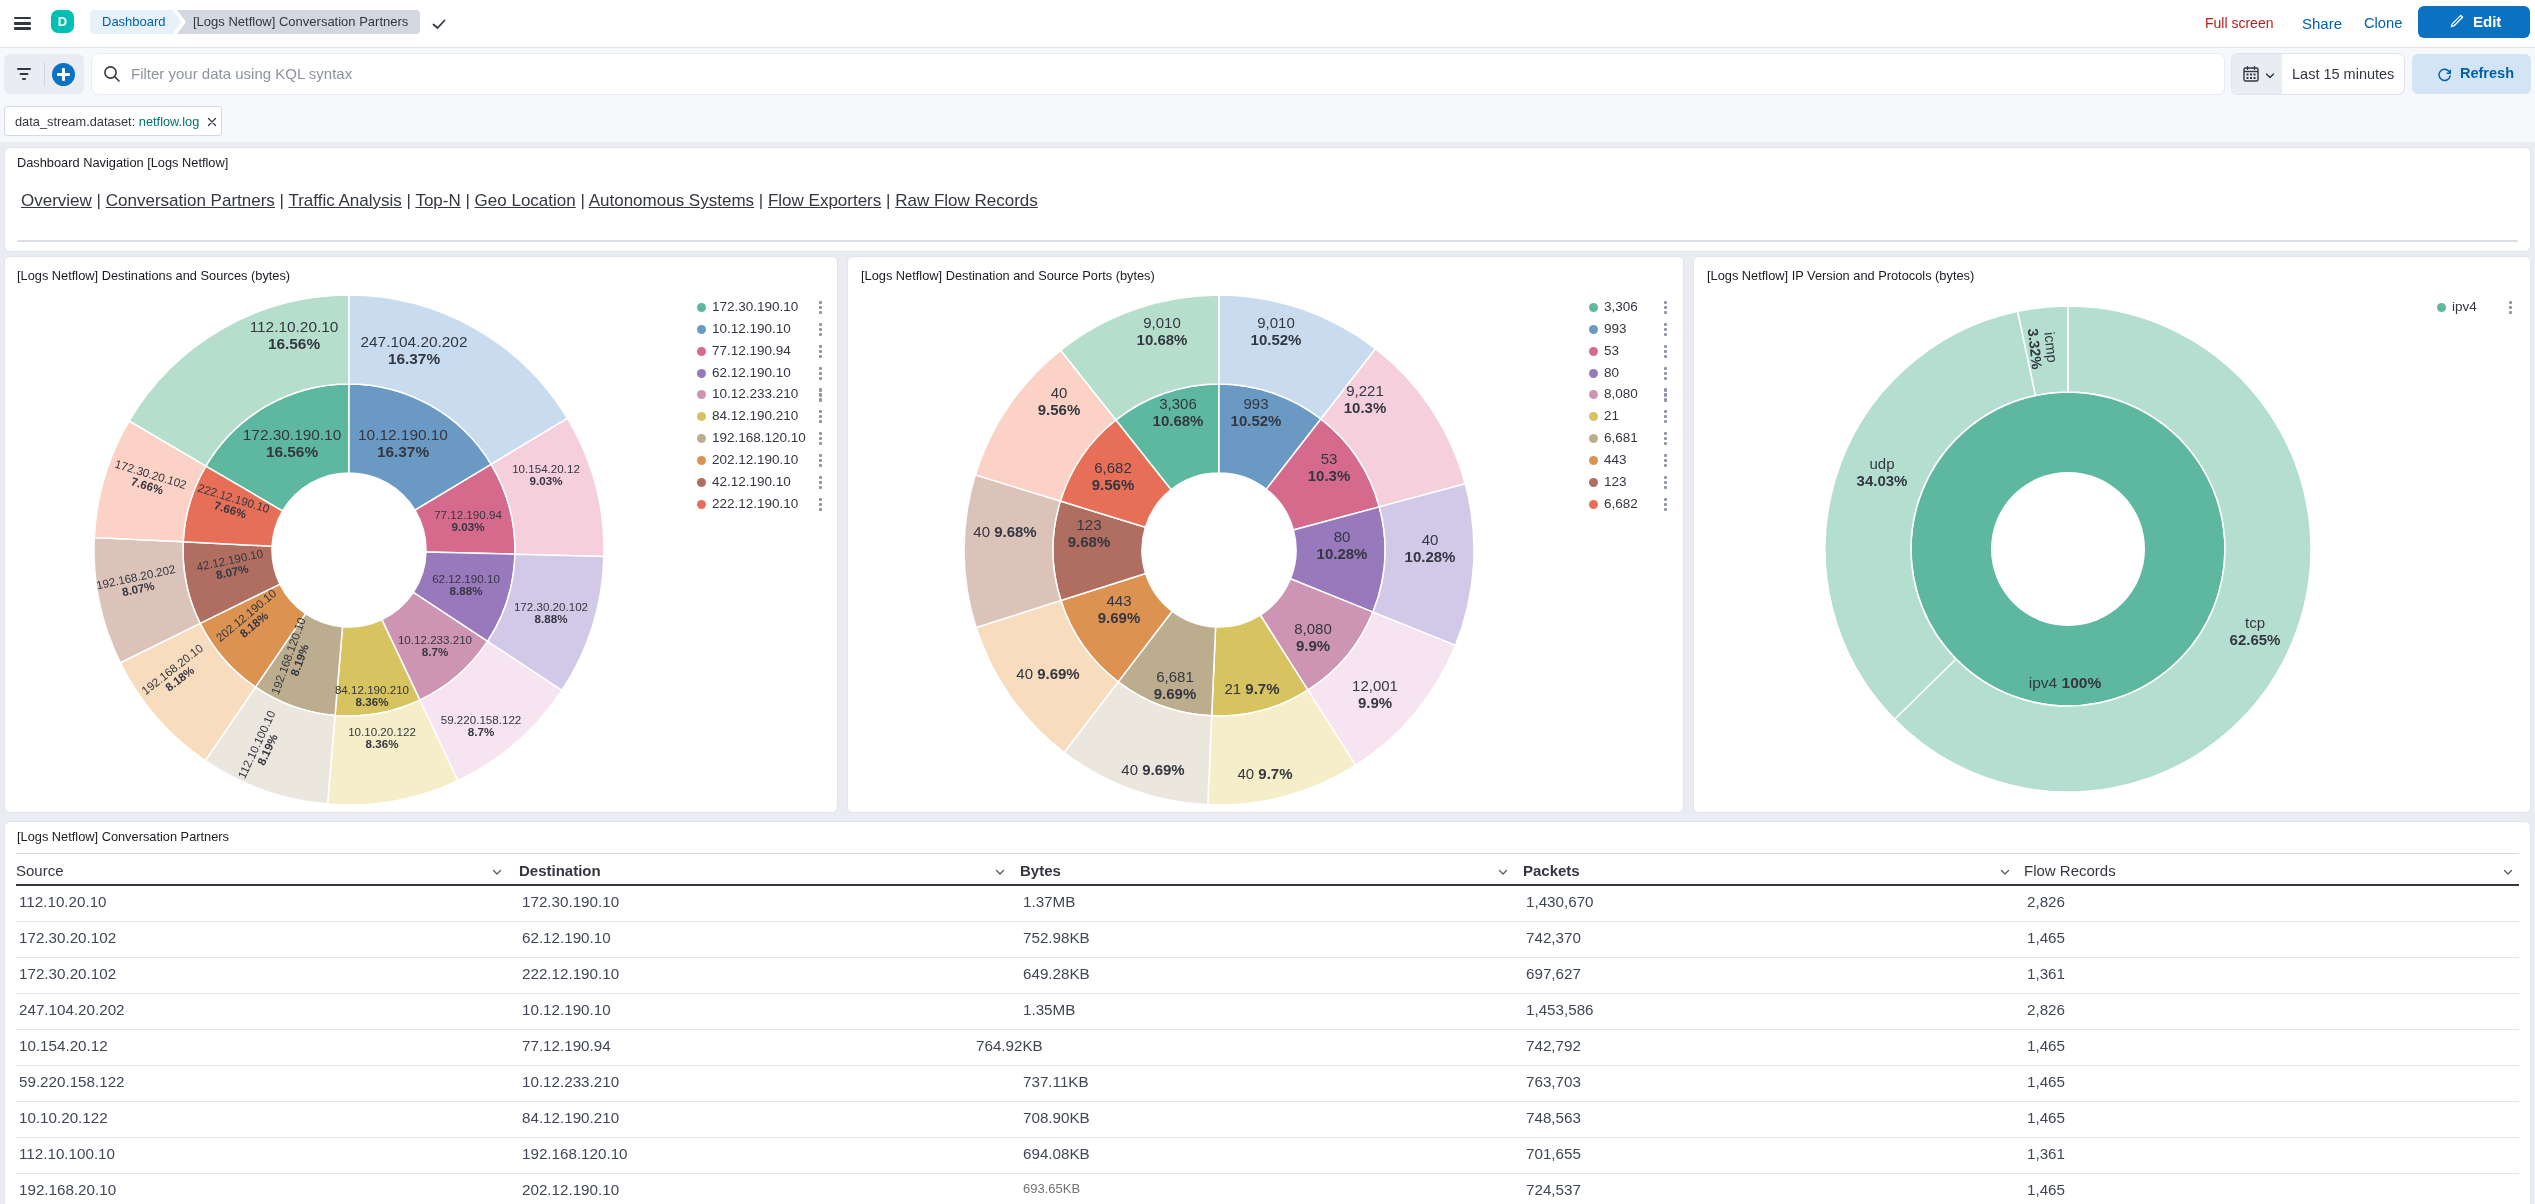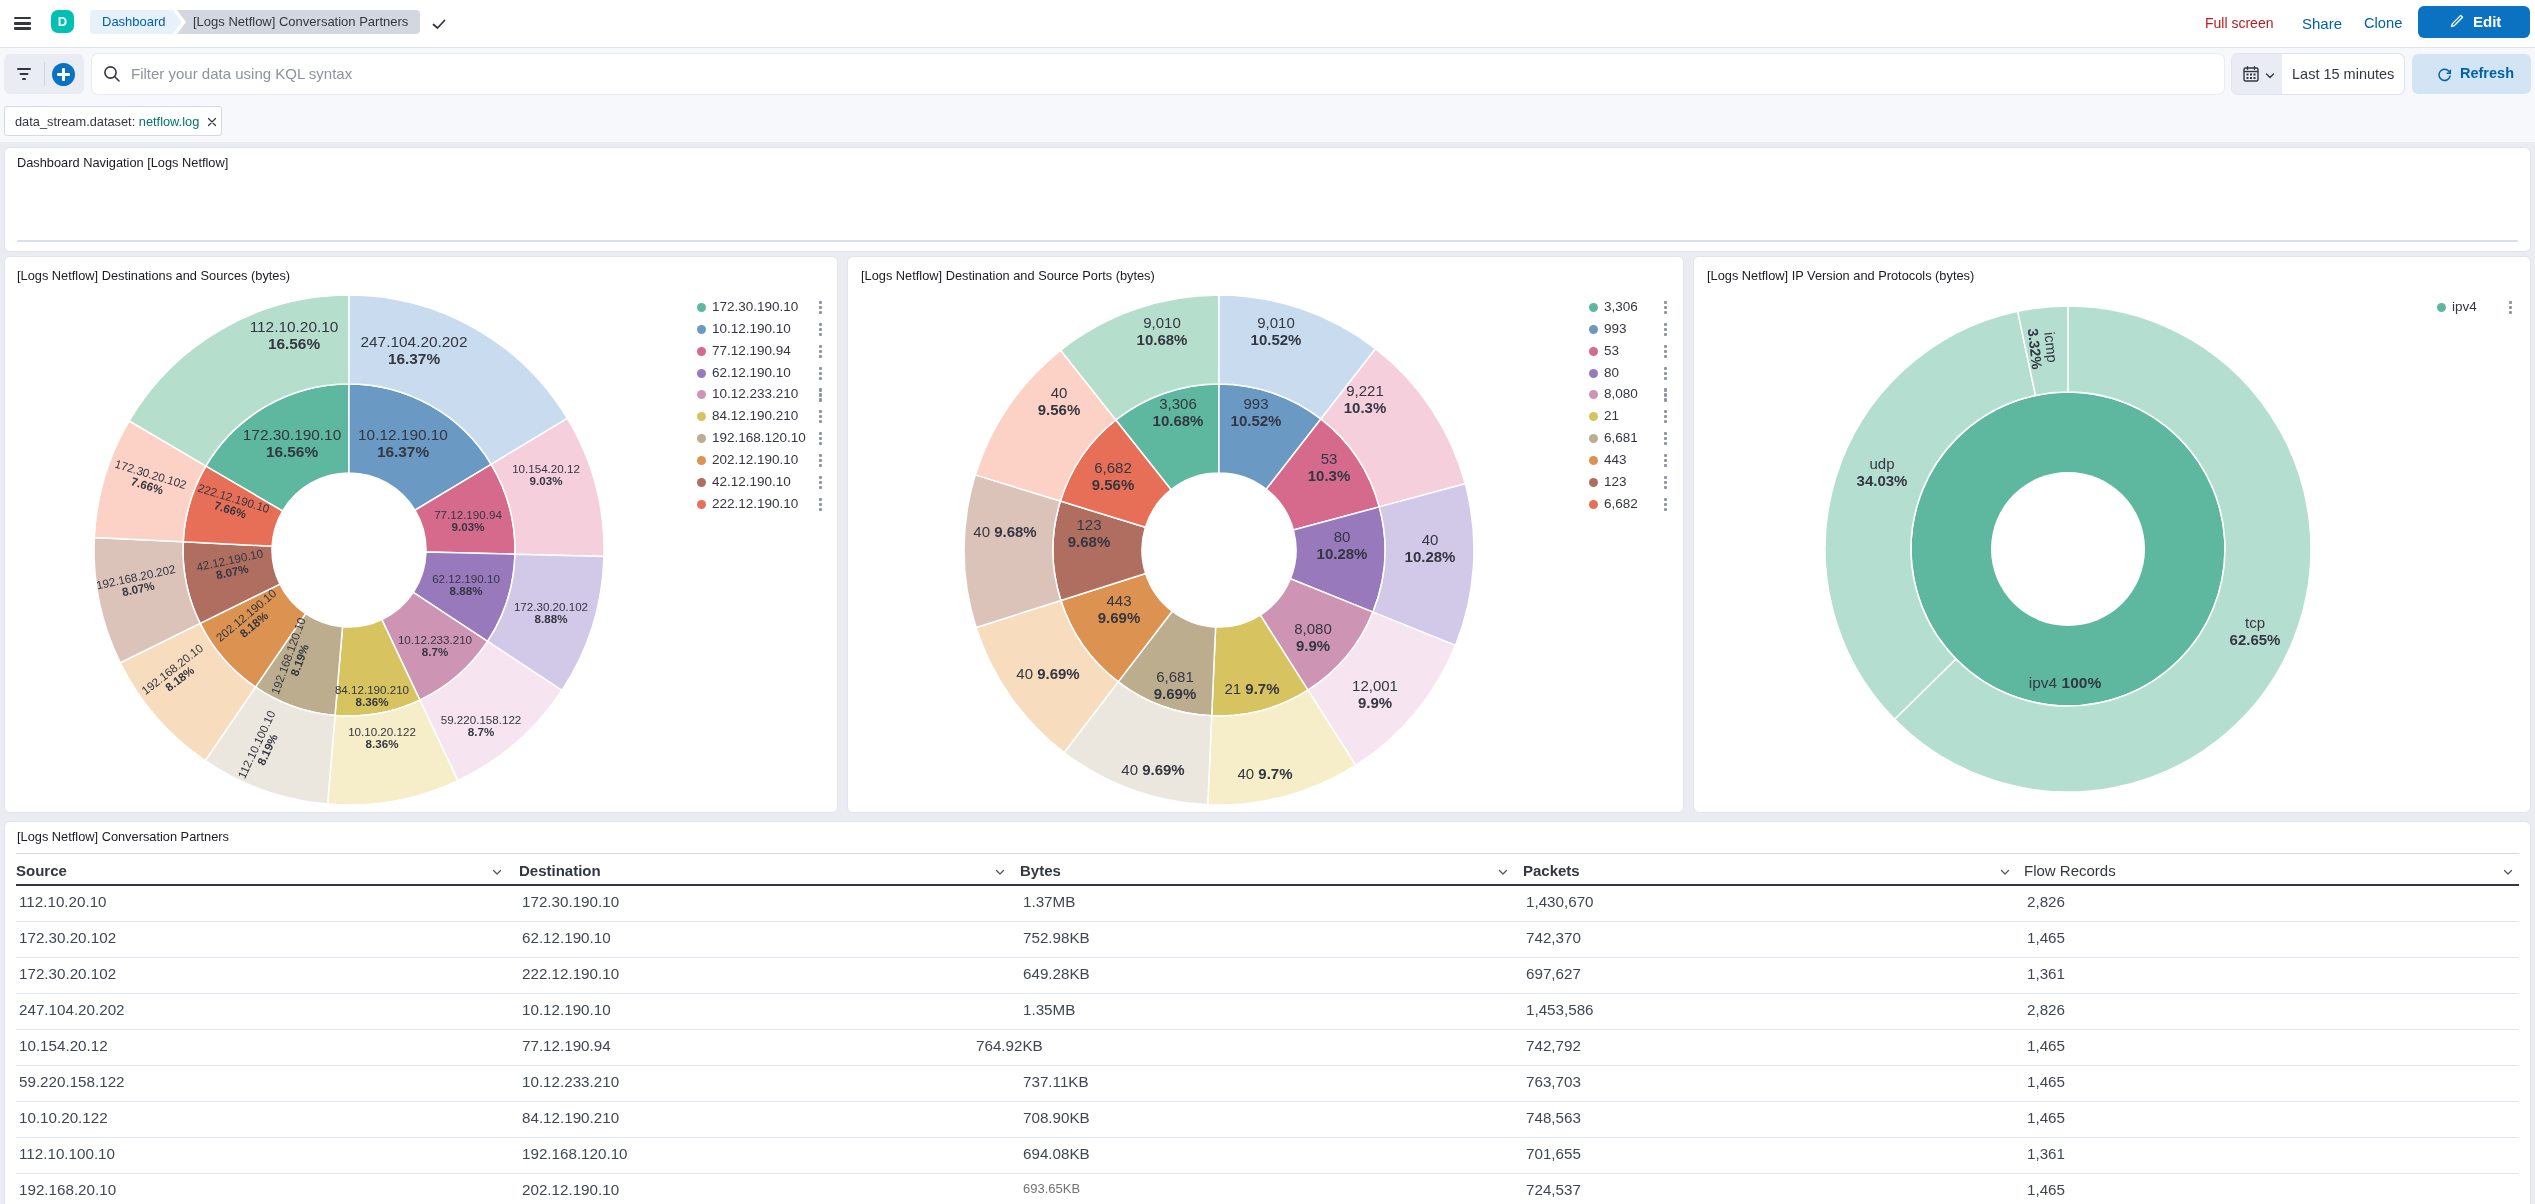--- a/index.html
+++ b/index.html
@@ -86,20 +86,23 @@
 
 <div style="position:absolute;left:4px;top:106px;width:218px;height:30px;background:#fff;border:1px solid #d3dae6;border-radius:3px">
   <div style="position:absolute;left:10px;top:7px;font-size:12.8px;color:#343741">data_stream.dataset: <span style="color:#00756B">netflow.log</span></div>
   <svg style="position:absolute;left:201px;top:9px" width="12" height="12" viewBox="0 0 12 12">
       <path d="M2.5 2.5 L9.5 9.5 M9.5 2.5 L2.5 9.5" stroke="#343741" stroke-width="1.2" stroke-linecap="round"></path>
     </svg>
 </div>
 
 <div class="panel" style="left:4px;top:147px;width:2527px;height:105px">
   <div class="ptitle" style="left:12px;top:7px">Dashboard Navigation [Logs Netflow]</div>
+  <div style="position:absolute;left:16px;top:43px;font-size:17px;color:#343741">
+    <u>Overview</u> | <u>Conversation Partners</u> | <u>Traffic Analysis</u> | <u>Top-N</u> | <u>Geo Location</u> | <u>Autonomous Systems</u> | <u>Flow Exporters</u> | <u>Raw Flow Records</u>
+  </div>
   <div style="position:absolute;left:12px;right:12px;top:92px;height:2px;background:#d9dee8;border-radius:1px"></div>
 </div>
 
 <div class="panel" style="left:4px;top:256px;width:834px;height:557px">
   <div class="ptitle" style="left:12px;top:11px">[Logs Netflow] Destinations and Sources (bytes)</div>
 </div>
 <div class="panel" style="left:847px;top:256px;width:837px;height:557px">
   <div class="ptitle" style="left:13px;top:11px">[Logs Netflow] Destination and Source Ports (bytes)</div>
 </div>
 <div class="panel" style="left:1693px;top:256px;width:838px;height:557px">
@@ -425,21 +428,21 @@
 <div style="position:absolute;left:1664px;top:507.65px;width:3.2px;height:3.2px;border-radius:1px;background:#8E96A5"></div>
 <div style="position:absolute;left:2437px;top:303.0px;width:9px;height:9px;border-radius:50%;background:#5EB89F"></div>
 <div style="position:absolute;left:2452px;top:298.0px;font-size:13.5px;color:#343741;line-height:18px">ipv4</div>
 <div style="position:absolute;left:2509px;top:301.0px;width:3.2px;height:3.2px;border-radius:1px;background:#8E96A5"></div>
 <div style="position:absolute;left:2509px;top:306.0px;width:3.2px;height:3.2px;border-radius:1px;background:#8E96A5"></div>
 <div style="position:absolute;left:2509px;top:311.0px;width:3.2px;height:3.2px;border-radius:1px;background:#8E96A5"></div>
 
 <div class="panel" style="left:4px;top:821px;width:2527px;height:420px;border-radius:6px 6px 0 0">
   <div class="ptitle" style="left:12px;top:7px">[Logs Netflow] Conversation Partners</div>
 </div>
-<div style="position:absolute;left:16px;top:862px;font-size:15px;font-weight:bold;color:#343741">Source</div>
+<div style="position:absolute;left:16px;top:862px;font-size:15px;font-weight:normal;color:#343741">Source</div>
 <div style="position:absolute;left:519px;top:862px;font-size:15px;font-weight:bold;color:#343741">Destination</div>
 <div style="position:absolute;left:1020px;top:862px;font-size:15px;font-weight:bold;color:#343741">Bytes</div>
 <div style="position:absolute;left:1523px;top:862px;font-size:15px;font-weight:bold;color:#343741">Packets</div>
 <div style="position:absolute;left:2024px;top:862px;font-size:15px;font-weight:normal;color:#343741">Flow Records</div>
 <svg style="position:absolute;left:491px;top:866px" width="12" height="12" viewBox="0 0 12 12">
     <path d="M2.5 4.5 L6 8 L9.5 4.5" fill="none" stroke="#535966" stroke-width="1.3" stroke-linecap="round" stroke-linejoin="round"></path>
   </svg>
 <svg style="position:absolute;left:994px;top:866px" width="12" height="12" viewBox="0 0 12 12">
     <path d="M2.5 4.5 L6 8 L9.5 4.5" fill="none" stroke="#535966" stroke-width="1.3" stroke-linecap="round" stroke-linejoin="round"></path>
   </svg>

